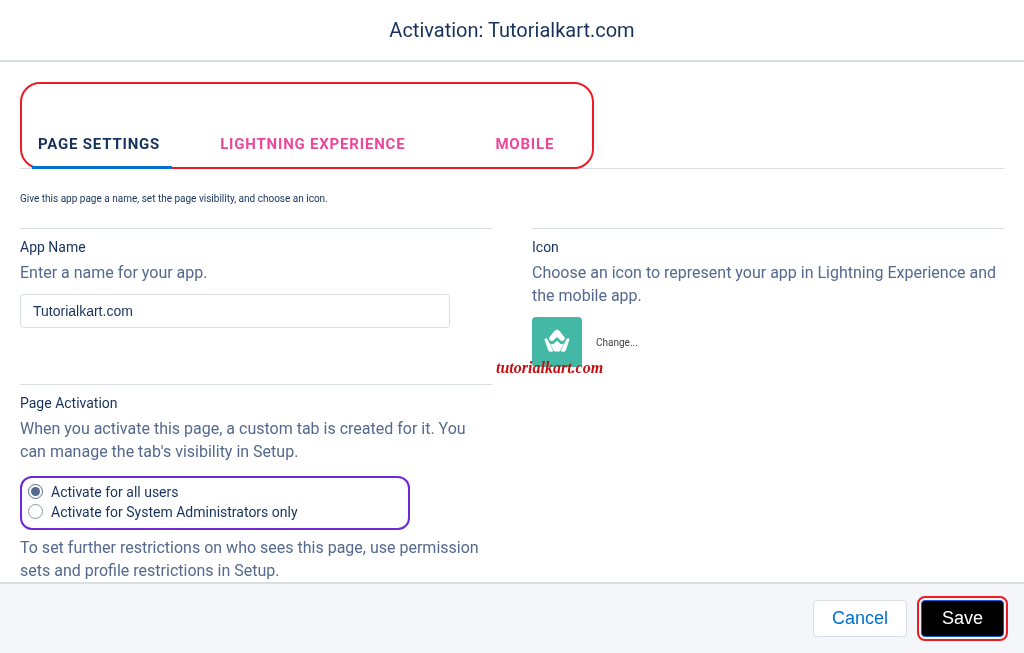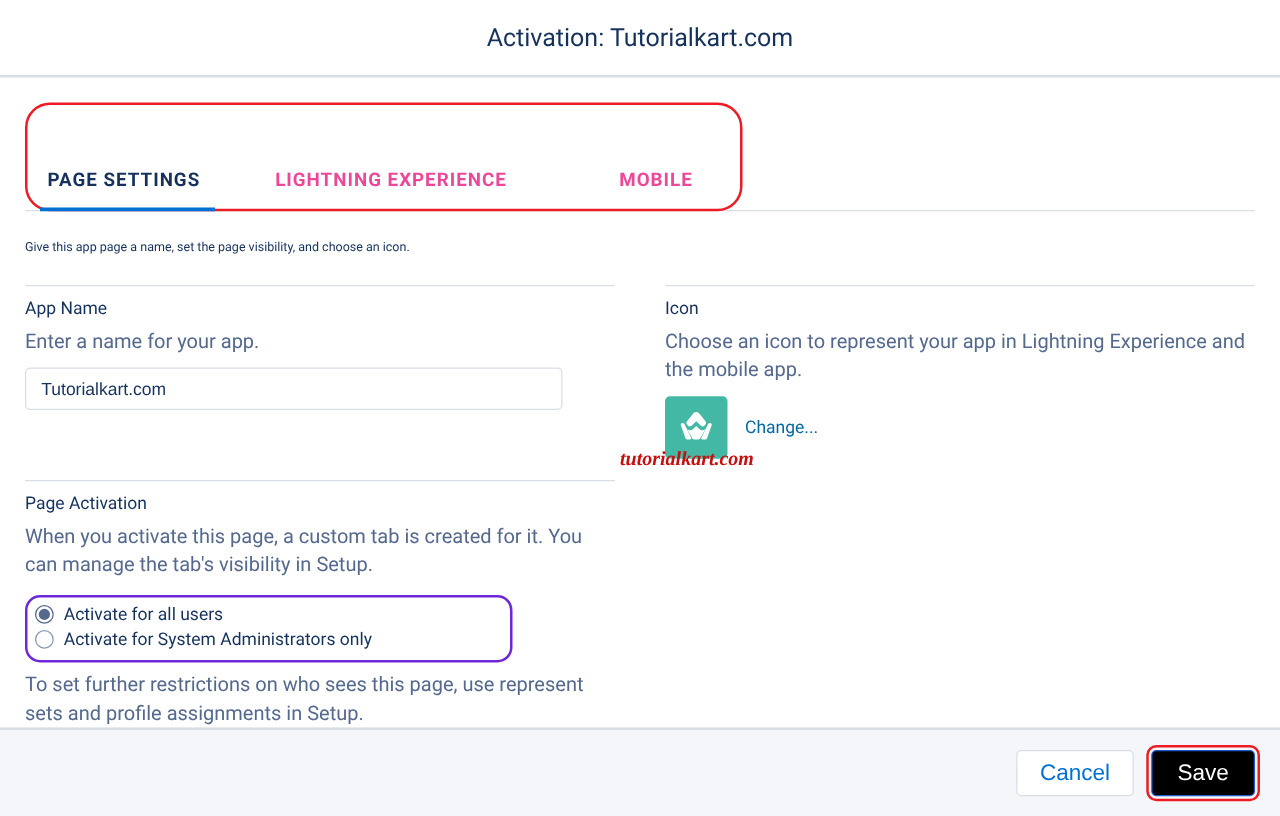--- a/index.html
+++ b/index.html
@@ -132,22 +132,22 @@
       display: flex;
       align-items: center;
       justify-content: center;
     }
     .icon-tile svg {
       width: 32px;
       height: 32px;
       fill: #ffffff;
     }
     .change-link {
-      color: #0369a1;
-      font-size: 14px;
+      color: #404040;
+      font-size: 10px;
       cursor: pointer;
     }
     .watermark {
       position: absolute;
       left: 496px;
       top: 359px;
       font-family: Georgia, 'Times New Roman', serif;
       font-style: italic;
       font-weight: 700;
       color: #c80f0f;
@@ -268,21 +268,21 @@
           <div class="radio-row">
             <span class="radio-circle selected"></span>
             <span class="radio-label">Activate for all users</span>
           </div>
           <div class="radio-row">
             <span class="radio-circle"></span>
             <span class="radio-label">Activate for System Administrators only</span>
           </div>
         </div>
         
-        <div class="section-hint">To set further restrictions on who sees this page, use represent sets and profile assignments in Setup.</div>
+        <div class="section-hint">To set further restrictions on who sees this page, use permission sets and profile restrictions in Setup.</div>
       </div>
     </div>
 
     <div class="col">
       <div class="section-divider"></div>
       <div class="section-label">Icon</div>
       <div class="section-hint">Choose an icon to represent your app in Lightning Experience and the mobile app.</div>
       <div class="icon-row">
         <div class="icon-tile">
           <svg viewBox="0 0 52 52">

